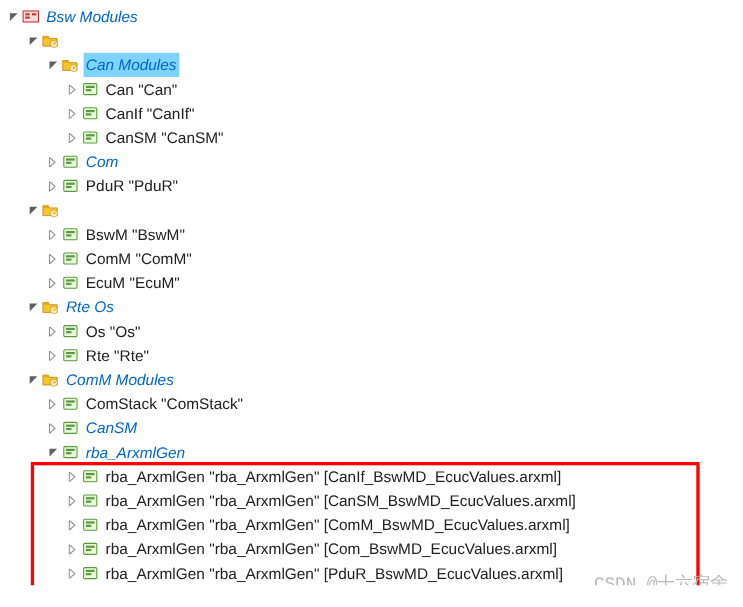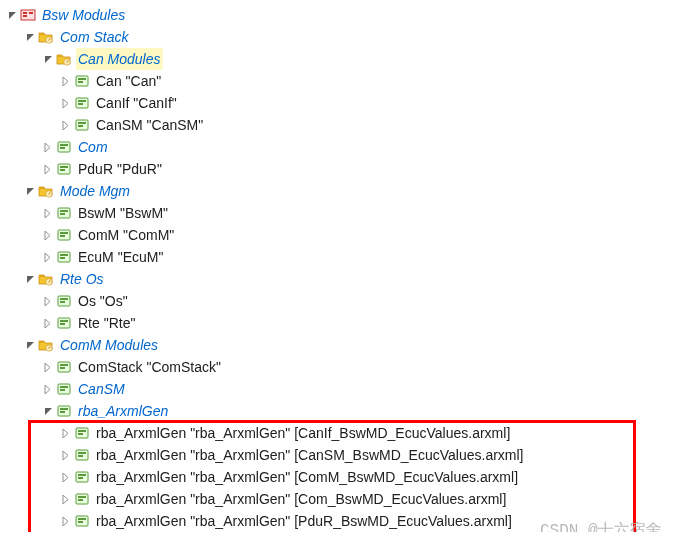--- a/index.html
+++ b/index.html
@@ -34,21 +34,21 @@
     width: 16px;
     height: 16px;
     display: inline-flex;
     align-items: center;
     justify-content: center;
     margin-right: 4px;
     flex-shrink: 0;
   }
   .label { padding: 0 2px; }
   .label.link { color: #0066cc; font-style: italic; }
-  .label.selected { background: #fef9c3; }
+  .label.selected { background: #7dd3fc; }
   .highlight-box {
     position: absolute;
     border: 3px solid #ff0000;
     pointer-events: none;
     box-sizing: border-box;
   }
   .watermark {
     position: absolute;
     color: #b8b8b8;
     font-size: 16px;
@@ -108,21 +108,20 @@
       <span class="expander">
         <svg width="9" height="9">
           <use href="#tri-open"></use>
         </svg>
       </span>
       <span class="icon">
         <svg width="16" height="16">
           <use href="#folder-icon"></use>
         </svg>
       </span>
-      <span class="label link">Com Stack</span>
     </div>
     <div class="row">
       <span class="indent" style="width:36px"></span>
       <span class="expander">
         <svg width="9" height="9">
           <use href="#tri-open"></use>
         </svg>
       </span>
       <span class="icon">
         <svg width="16" height="16">
@@ -206,21 +205,20 @@
       <span class="expander">
         <svg width="9" height="9">
           <use href="#tri-open"></use>
         </svg>
       </span>
       <span class="icon">
         <svg width="16" height="16">
           <use href="#folder-icon"></use>
         </svg>
       </span>
-      <span class="label link">Mode Mgm</span>
     </div>
     <div class="row">
       <span class="indent" style="width:36px"></span>
       <span class="expander">
         <svg width="9" height="9">
           <use href="#tri-closed"></use>
         </svg>
       </span>
       <span class="icon">
         <svg width="16" height="16">

